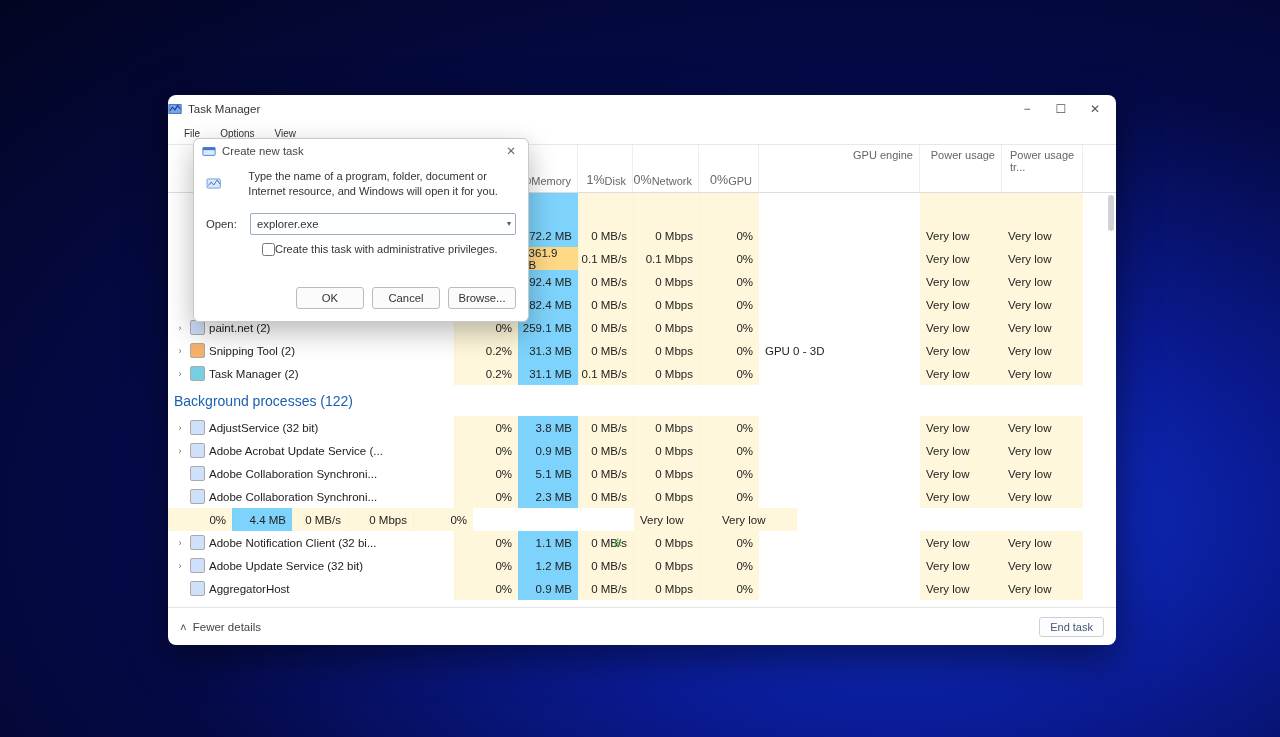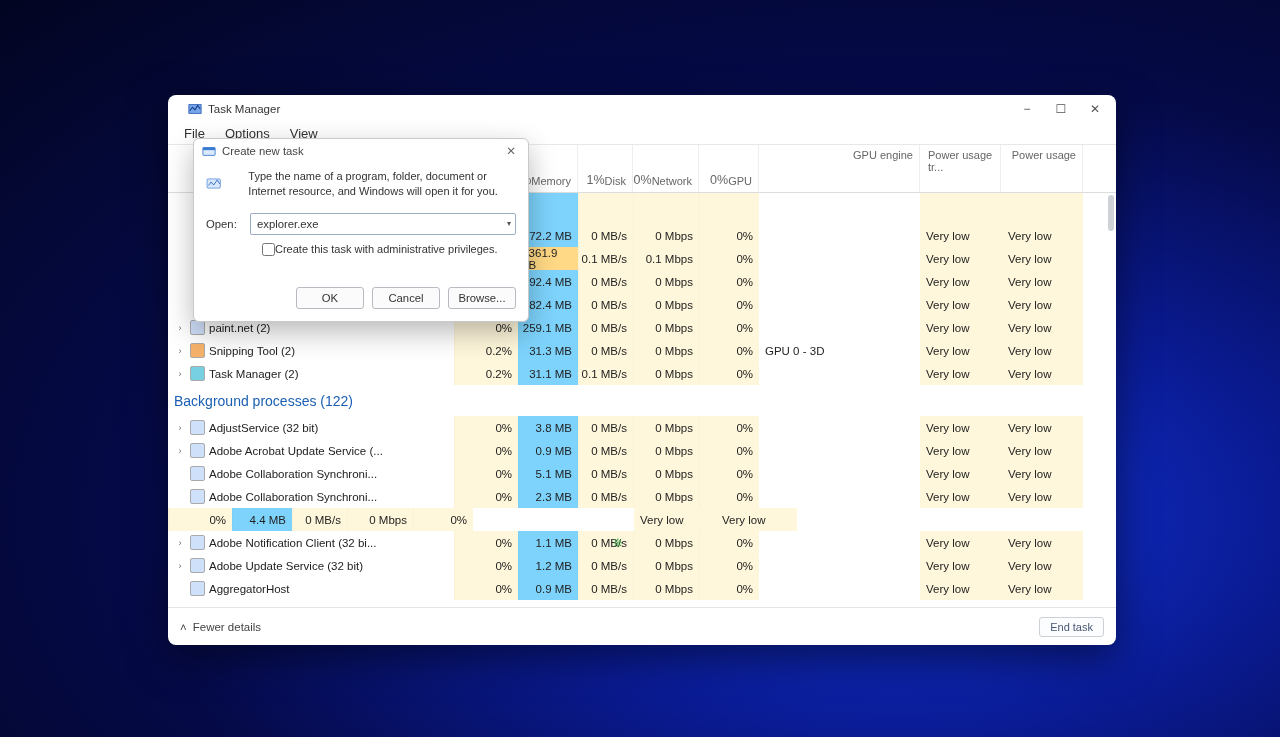--- a/index.html
+++ b/index.html
@@ -4,26 +4,26 @@
   <style>
     * { margin:0; padding:0; box-sizing:border-box; font-family:"Segoe UI",Arial,sans-serif; }
     body { width:1280px; height:737px; overflow:hidden;
       background: radial-gradient(ellipse at 70% 70%, #1234d9 0%, #0a1b94 30%, #050a48 60%, #020521 100%); }
     
     .tm-window {
       position:absolute; left:168px; top:95px; width:948px; height:550px;
       background:#fff; border-radius:8px; box-shadow:0 12px 40px rgba(0,0,0,0.5);
       display:flex; flex-direction:column; font-size:12px; color:#222;
     }
-    .titlebar { height:28px; display:flex; align-items:center; padding:0 4px 0 20px; }
+    .titlebar { height:28px; display:flex; align-items:center; padding:0 4px 0 0; }
     .titlebar-icon { width:14px; height:14px; margin-right:6px; }
     .titlebar-title { flex:1; font-size:11.5px; color:#333; }
     .wbtn { width:34px; height:22px; display:flex; align-items:center; justify-content:center; color:#555; cursor:default; border-radius:4px;}
     .menubar { height:22px; display:flex; align-items:center; padding-left:8px; gap:4px; border-bottom:1px solid #e8e8e8;}
-    .menu-item { padding:1px 8px; font-size:13px; color:#333; cursor:default;}
+    .menu-item { padding:1px 8px; font-size:10px; color:#333; cursor:default;}
     .content { flex:1; display:flex; flex-direction:column; overflow:hidden; }
     .thead { display:flex; height:48px; border-bottom:1px solid #ddd; background:#fff; position:relative;}
     .hcell { border-right:1px solid #eee; display:flex; flex-direction:row; justify-content:flex-end; align-items:flex-end; padding:4px 6px 5px 0; font-size:11px; color:#666;}
     .hcell.left { align-items:flex-start; padding-left:8px;}
     .hpct { font-size:12.5px; }
     .c-name { width:286px;}
     .c-cpu  { width:64px;}
     .c-mem  { width:60px;}
     .c-disk { width:55px;}
     .c-net  { width:66px;}
@@ -131,27 +131,27 @@
           <span>Network</span>
         </div>
       <div class="hcell c-gpu">
           <span class="hpct">0%</span>
           <span>GPU</span>
         </div>
       <div class="hcell left c-eng">
           <span></span>
           <span>GPU engine</span>
         </div>
+      <div class="hcell left c-pw">
+          <span></span>
+          <span>Power usage</span>
+        </div>
       <div class="hcell left c-pwt">
           <span></span>
           <span>Power usage tr...</span>
-        </div>
-      <div class="hcell left c-pw">
-          <span></span>
-          <span>Power usage</span>
         </div>
     </div>
     <div class="tbody" id="tbody">
       <div class="vscroll"></div>
     <div class="row" style="height: 31px;">
           <div class="cell cname"></div>
           <div class="cell num cpu heat-cpu"></div>
           <div class="cell num mem heat-mem"></div>
           <div class="cell num disk heat-disk"></div>
           <div class="cell num net heat-net"></div>

